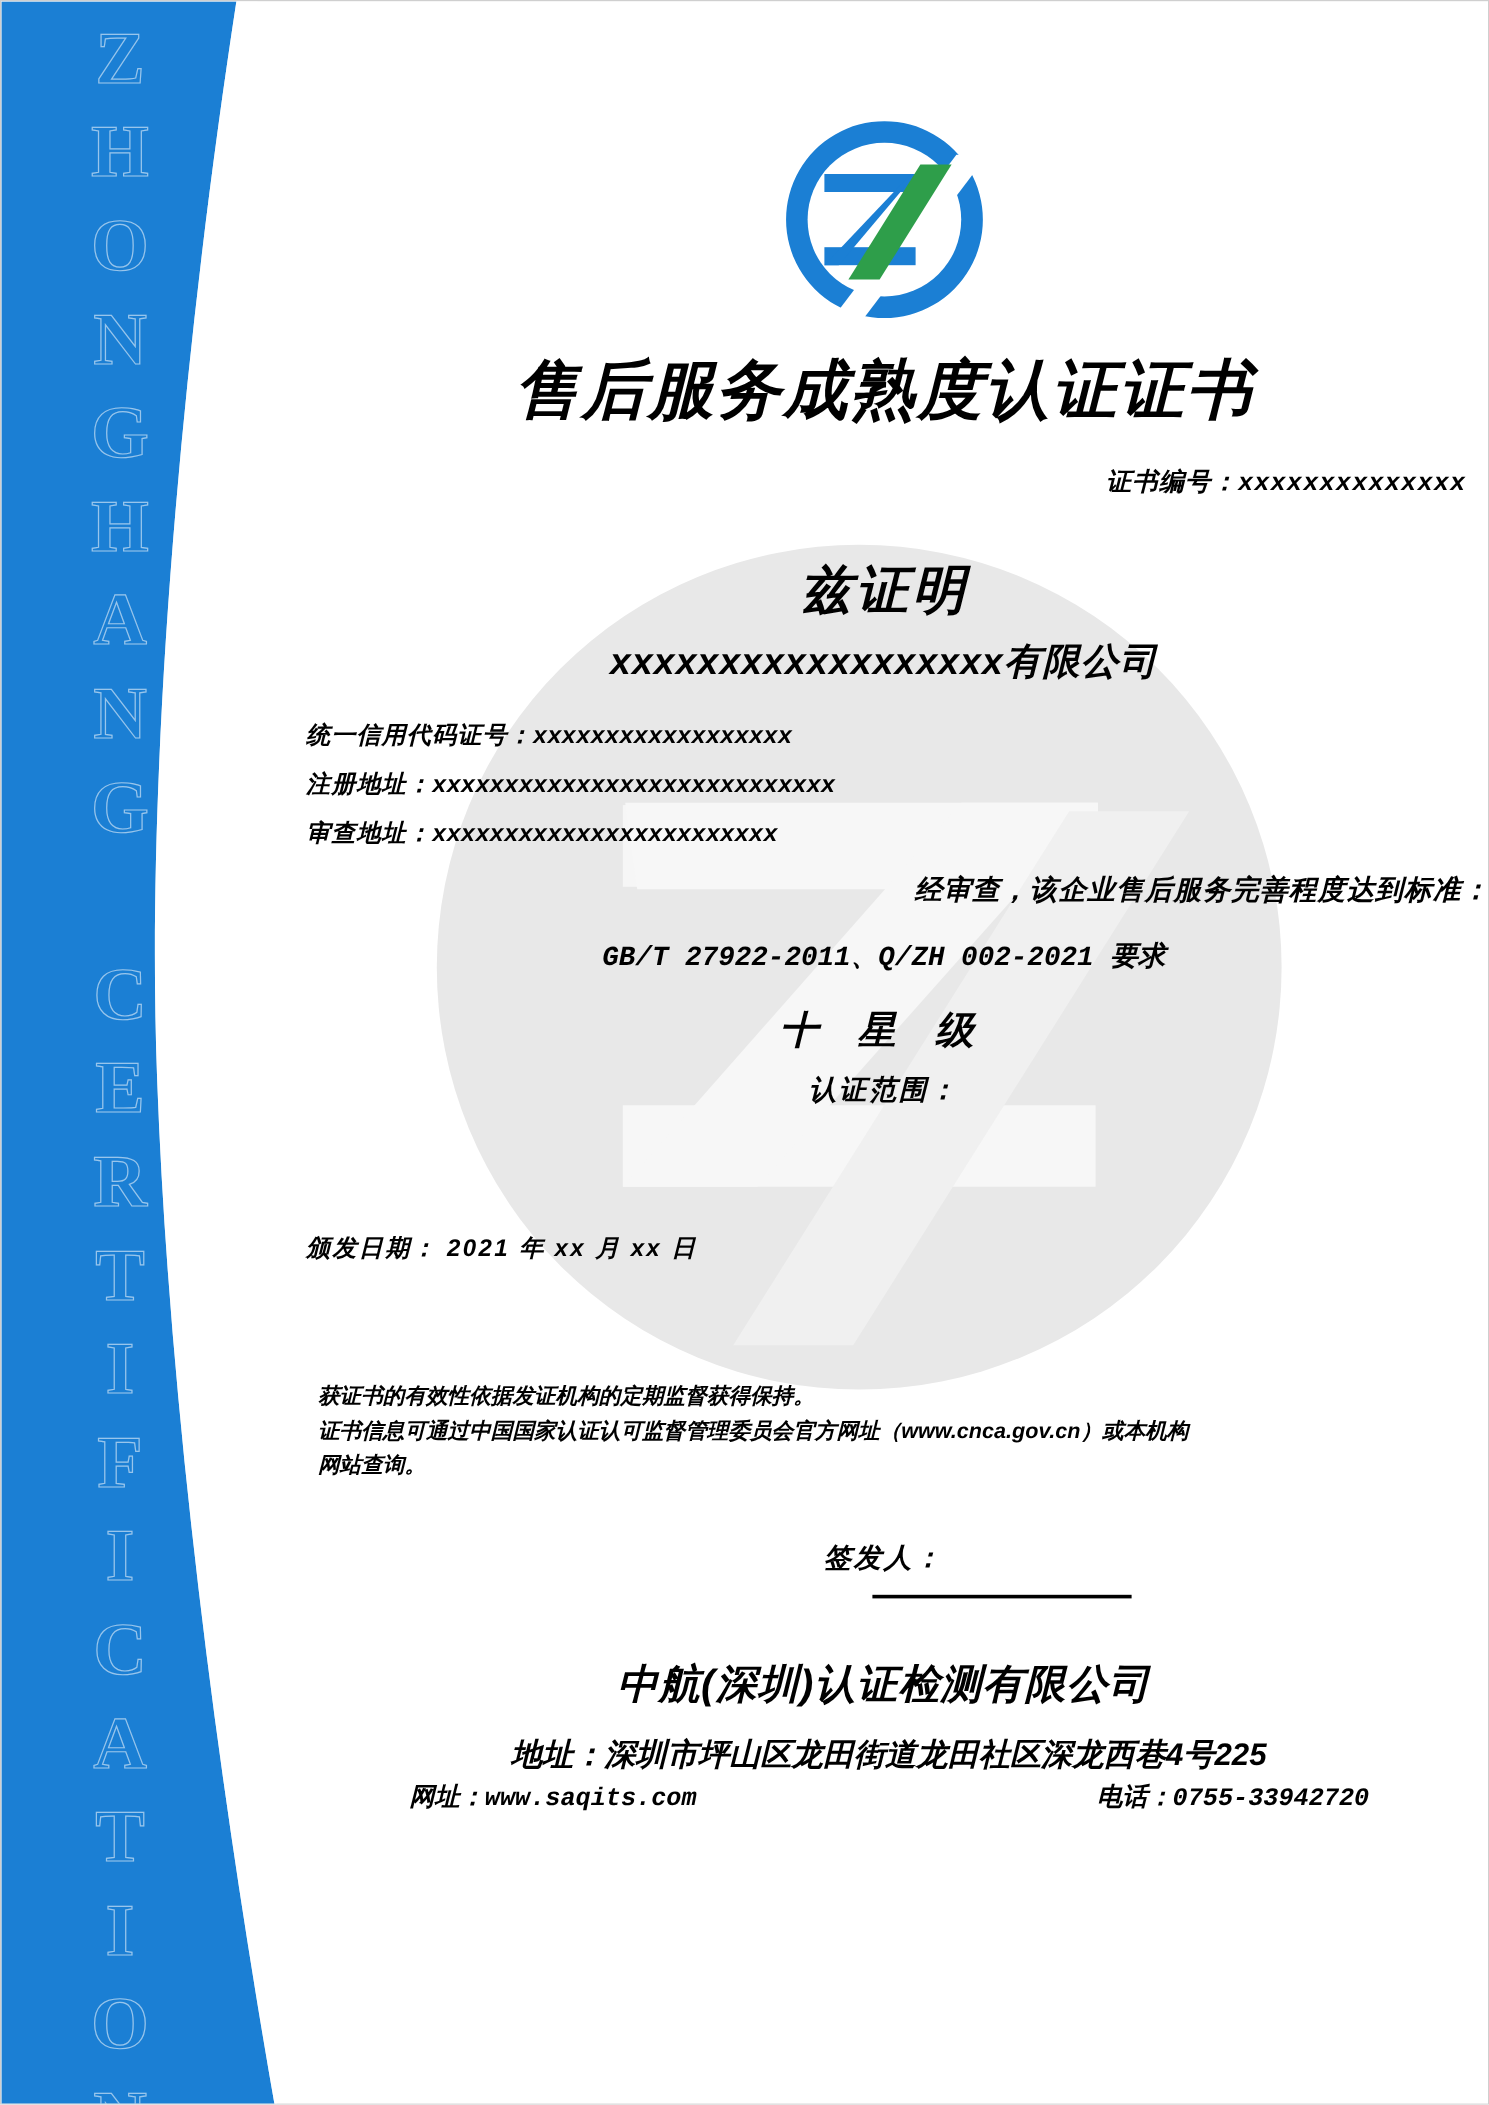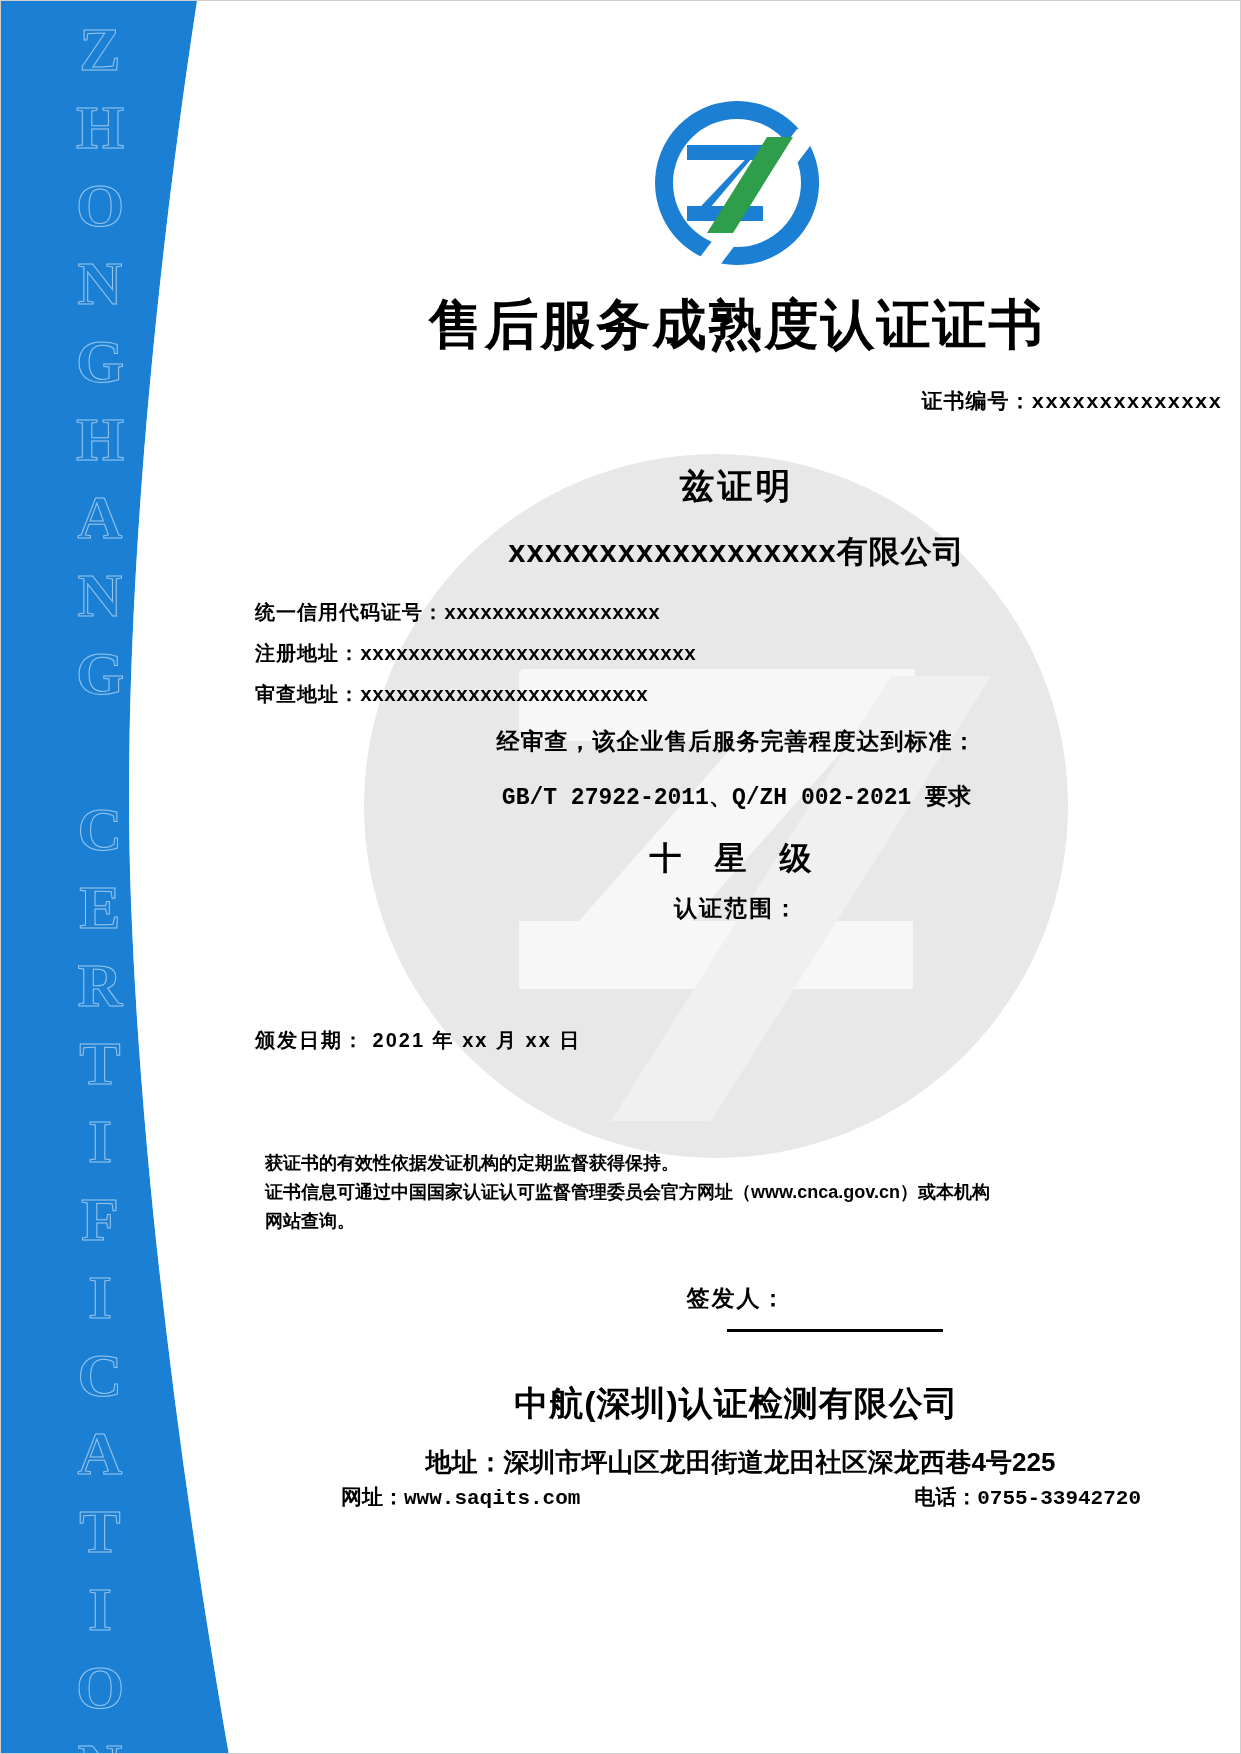--- a/index.html
+++ b/index.html
@@ -65,20 +65,21 @@
   }
 
   
   .content {
     position: absolute;
     left: 230px;
     top: 0;
     width: 1011px;
     height: 1450px;
     z-index: 4;
+    font-style: italic;
   }
 
   .logo-wrap {
     position: absolute;
     left: 50%;
     transform: translateX(-50%);
     top: 92px;
     width: 180px;
     height: 180px;
   }
@@ -105,21 +106,21 @@
     color: #000;
     letter-spacing: 1px;
   }
 
   .zizhengming {
     position: absolute;
     top: 462px;
     left: 0;
     width: 100%;
     text-align: center;
-    font-size: 35px;
+    font-size: 44px;
     font-weight: bold;
     letter-spacing: 3px;
     color: #000;
   }
 
   .company {
     position: absolute;
     top: 530px;
     left: 0;
     width: 100%;
@@ -144,21 +145,21 @@
     white-space: nowrap;
   }
   .info-label { letter-spacing: 1px; }
   .info-value { font-family: "Liberation Mono", monospace; font-weight: bold; letter-spacing: 0px; }
 
   .statement {
     position: absolute;
     top: 725px;
     left: 0;
     width: 100%;
-    text-align: center;
+    text-align: right;
     font-size: 23px;
     font-weight: bold;
     letter-spacing: 1px;
     color: #000;
   }
   .standards {
     position: absolute;
     top: 780px;
     left: 0;
     width: 100%;

